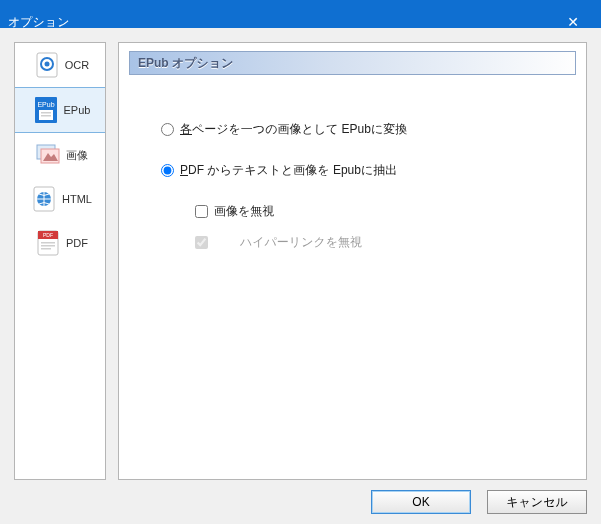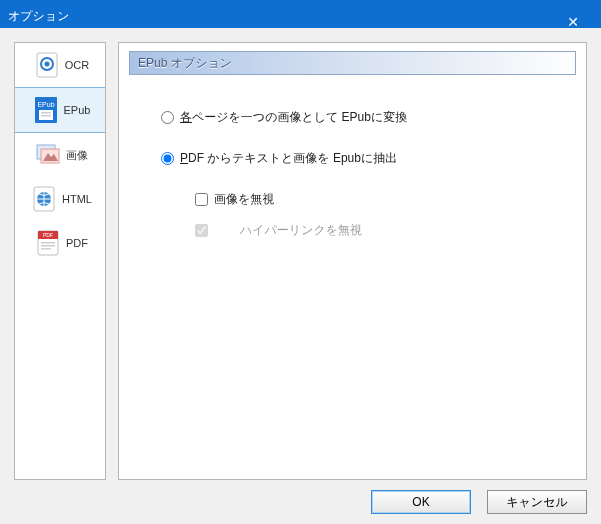--- a/index.html
+++ b/index.html
@@ -18,20 +18,21 @@
     height: 524px;
     background: #ffffff;
     box-shadow: 0 0 0 1px #0f6fd1;
     box-sizing: border-box;
   }
   .titlebar {
     height: 28px;
     background: #0f6fd1;
     color: #ffffff;
     display: flex;
+    align-items: center;
     padding: 8px 8px;
     font-size: 12px;
   }
   .titlebar .title {
     flex: 1;
   }
   .titlebar .close {
     width: 40px;
     height: 28px;
     display: flex;
@@ -89,29 +90,29 @@
     position: absolute;
     left: 118px;
     right: 14px;
     top: 14px;
     bottom: 44px;
     background: #ffffff;
     border: 1px solid #b5b5b5;
     box-sizing: border-box;
   }
   .section-header {
-    margin: 8px 10px 0 10px;
+    margin: 8px 10px 12px 10px;
     height: 22px;
     background: linear-gradient(to right, #a9c3e6 0%, #d3dff0 45%, #fefefe 100%);
     border: 1px solid #8ea6c8;
     display: flex;
     align-items: center;
     padding-left: 8px;
     font-size: 12px;
-    font-weight: normal;
+    font-weight: bold;
     color: #4a5a7a;
     text-shadow: 0 1px 0 #ffffff;
   }
   .options-area {
     padding: 34px 10px 10px 42px;
     color: #222222;
   }
   .radio-row {
     display: flex;
     align-items: center;

